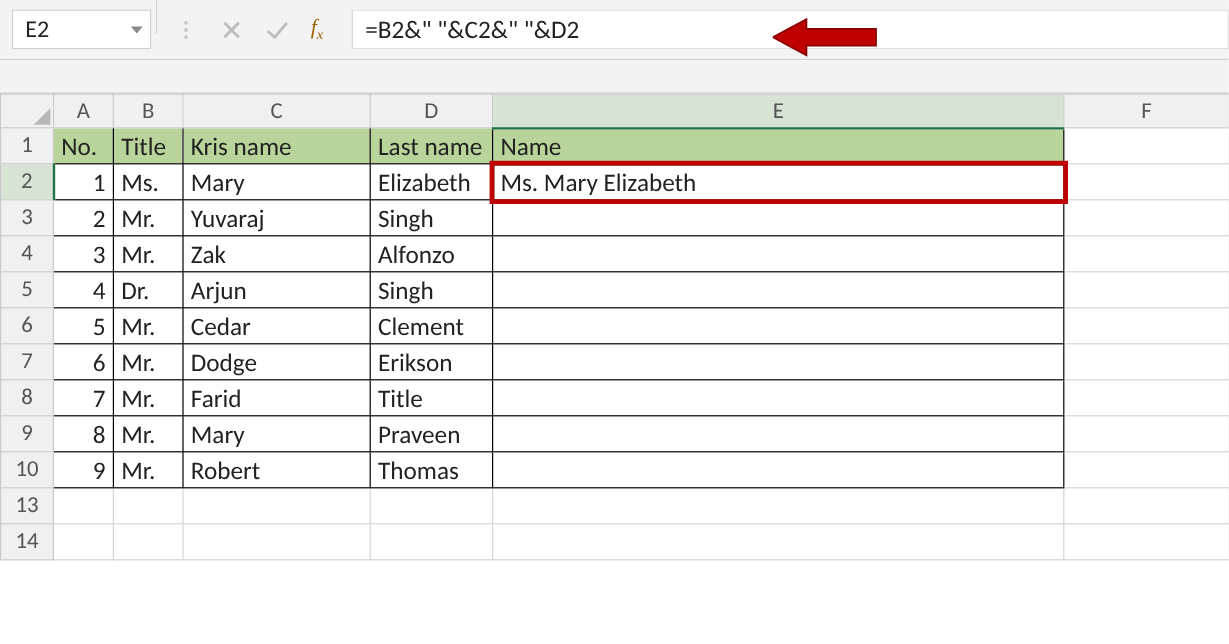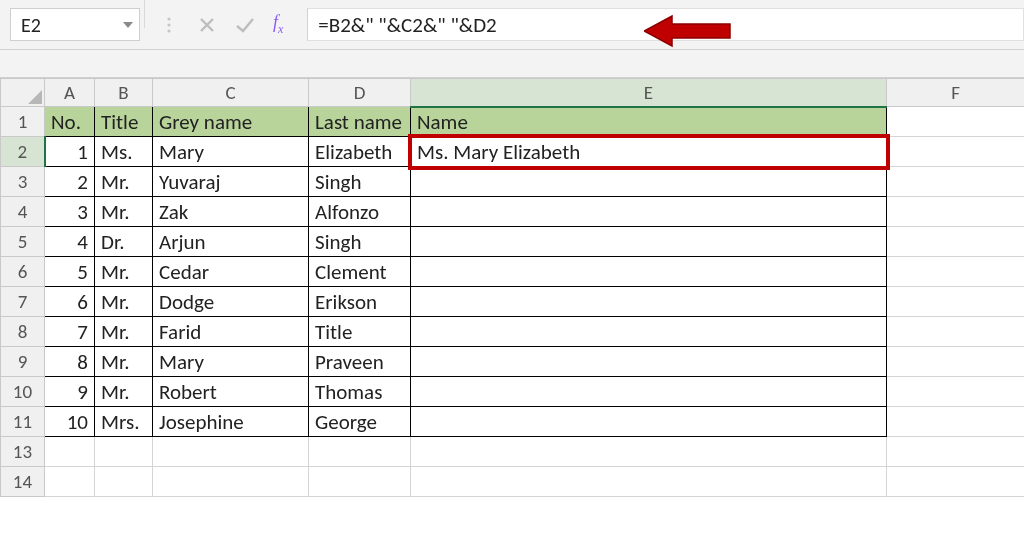--- a/index.html
+++ b/index.html
@@ -16,21 +16,21 @@
   
   .formula-bar {
     display: flex;
     align-items: stretch;
     height: 50px;
     background: #f3f3f3;
     border-bottom: 1px solid #d0d0d0;
     padding-left: 6px;
   }
   .name-box {
-    width: 130px;
+    width: 116px;
     background: #ffffff;
     border: 1px solid #cfcfcf;
     margin: 8px 4px 8px 4px;
     display: flex;
     align-items: center;
     padding: 0 10px;
     font-size: 20px;
     position: relative;
   }
   .name-box .caret {
@@ -54,21 +54,21 @@
     width: 1px;
     height: 28px;
     background: #d8d8d8;
   }
   .fb-icon { width: 20px; height: 20px; display: flex; align-items: center; justify-content: center; }
   .fb-icon svg { display: block; }
   .fx-label {
     font-style: italic;
     font-family: "Cambria Math", serif;
     font-size: 18px;
-    color: #8b5cf6;
+    color: #a16207;
     padding-right: 10px;
   }
   .formula-input {
     flex: 1;
     background: #ffffff;
     border: 1px solid #e0e0e0;
     border-left: 1px solid #d0d0d0;
     margin: 8px 0 8px 0;
     display: flex;
     align-items: center;
@@ -237,21 +237,21 @@
         <th class="sel-col">E</th>
         <th>F</th>
       </tr>
     </thead>
     <tbody>
 
       <tr>
         <th class="rowhdr">1</th>
         <td class="hdr-cell data-cell">No.</td>
         <td class="hdr-cell data-cell">Title</td>
-        <td class="hdr-cell data-cell">Grey name</td>
+        <td class="hdr-cell data-cell">Kris name</td>
         <td class="hdr-cell data-cell">Last name</td>
         <td class="hdr-cell data-cell">Name</td>
         <td></td>
       </tr>
 
       <tr>
         <th class="rowhdr sel-row">2</th>
         <td class="data-cell num-right">1</td>
         <td class="data-cell">Ms.</td>
         <td class="data-cell">Mary</td>
@@ -324,29 +324,20 @@
       </tr>
       <tr>
         <th class="rowhdr">10</th>
         <td class="data-cell num-right">9</td>
         <td class="data-cell">Mr.</td>
         <td class="data-cell">Robert</td>
         <td class="data-cell">Thomas</td>
         <td class="data-cell"></td>
         <td></td>
       </tr>
-      <tr>
-        <th class="rowhdr">11</th>
-        <td class="data-cell num-right">10</td>
-        <td class="data-cell">Mrs.</td>
-        <td class="data-cell">Josephine</td>
-        <td class="data-cell">George</td>
-        <td class="data-cell"></td>
-        <td></td>
-      </tr>
 
       <tr>
         <th class="rowhdr">13</th>
         <td></td>
           <td></td>
           <td></td>
           <td></td>
           <td></td>
           <td></td>
       </tr>

